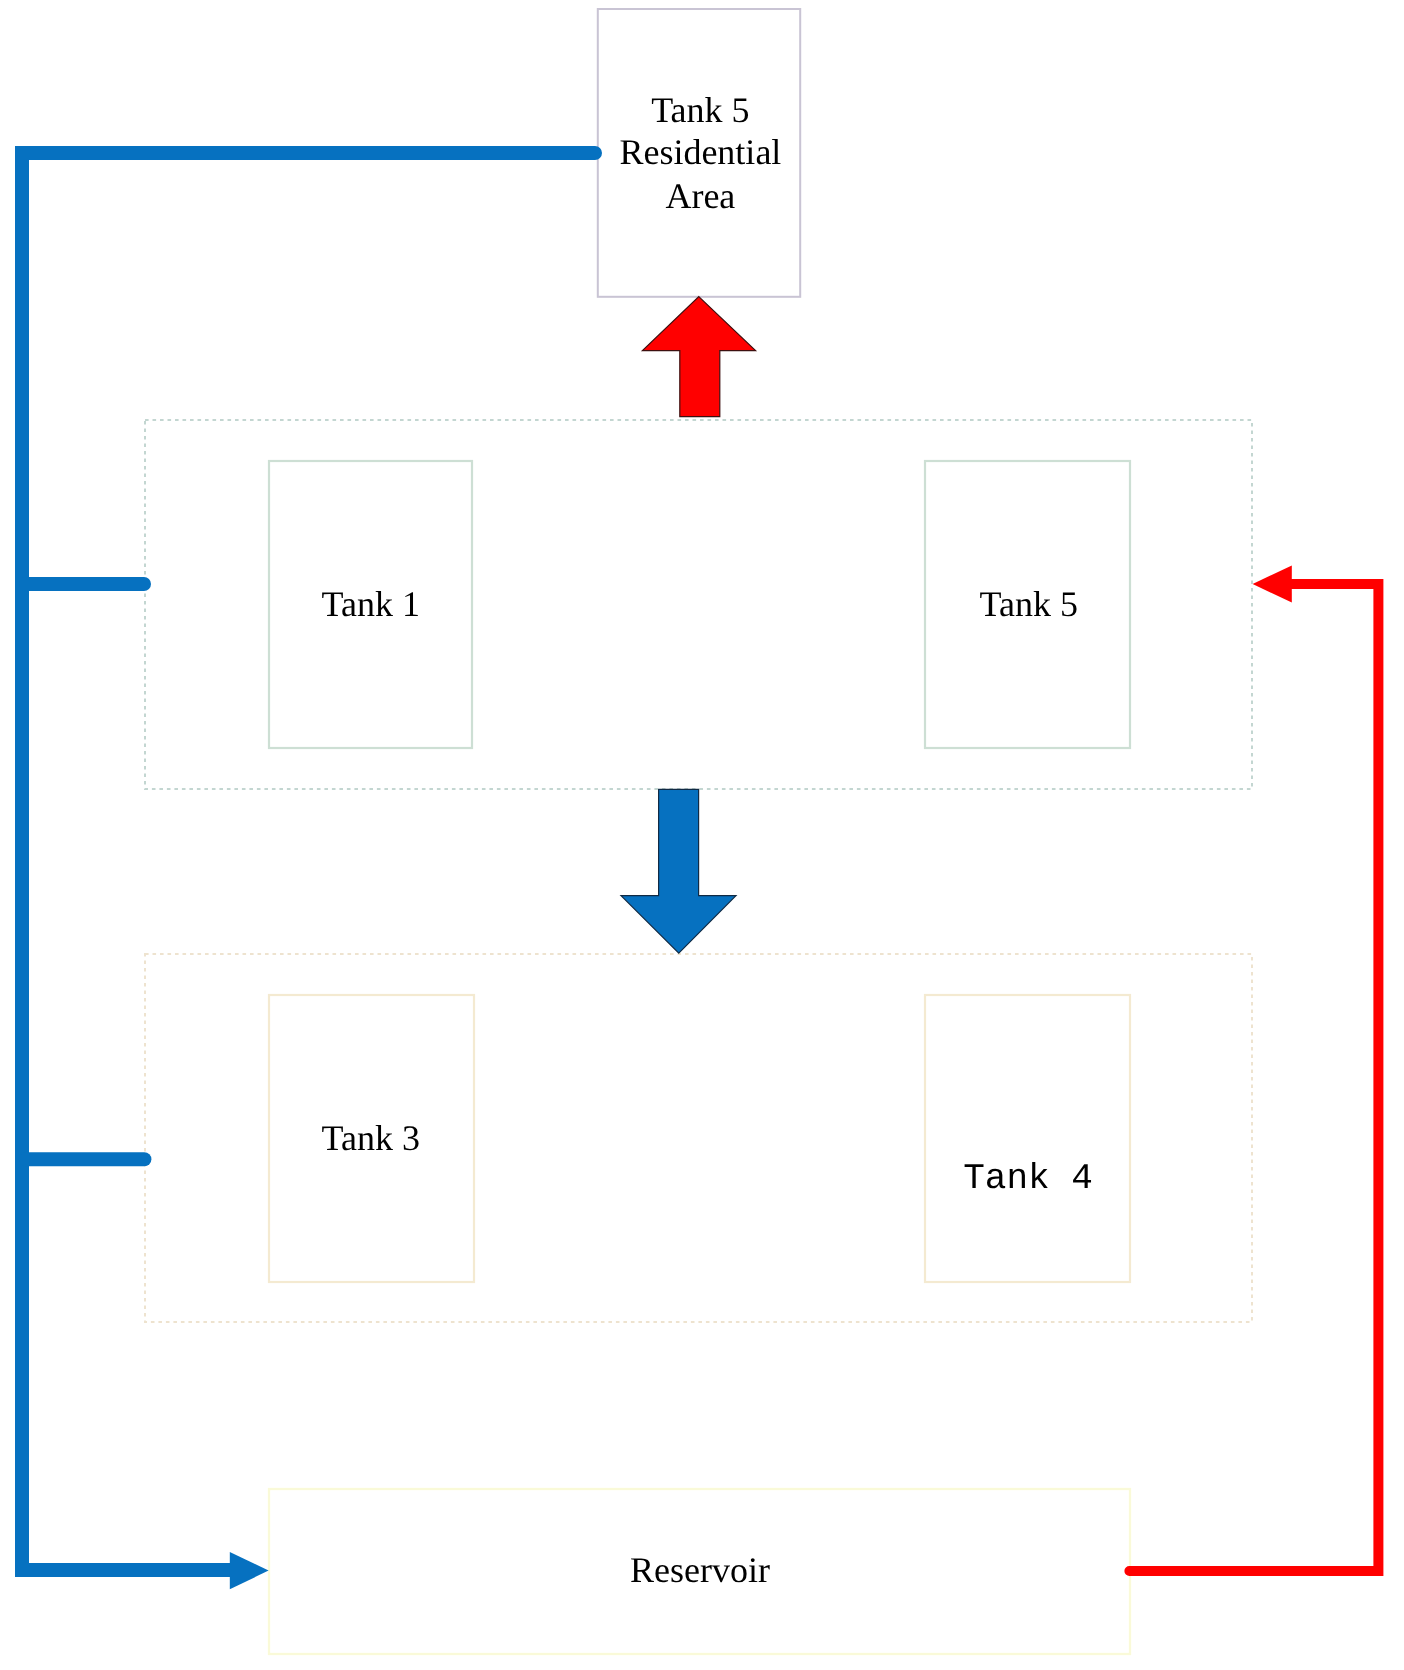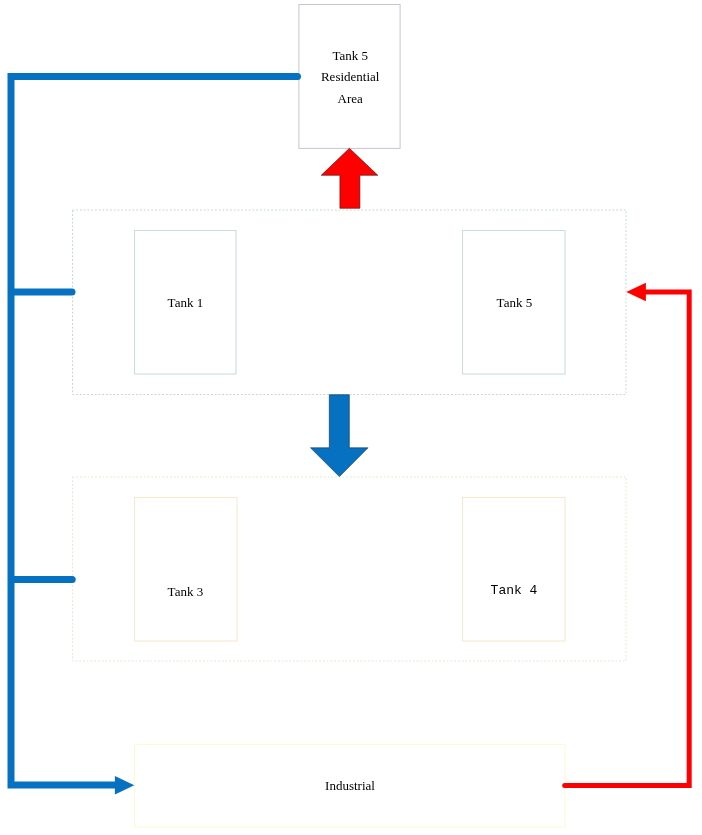--- a/index.html
+++ b/index.html
@@ -1,20 +1,20 @@
 <!DOCTYPE html>
 <html><head>
 <meta charset="utf-8">
 <style>
   html,body{margin:0;padding:0;background:#ffffff;}
   body{width:702px;height:835px;overflow:hidden;font-family:"Liberation Serif",serif;}
   #stage{position:relative;width:702px;height:835px;background:#ffffff;}
   
   svg.layer{position:absolute;left:0;top:0;width:702px;height:835px;}
-  .label{position:absolute;font-size:13px;color:#000000;white-space:nowrap;line-height:21.2px;}
+  .label{position:absolute;font-size:18px;color:#000000;white-space:nowrap;line-height:21.2px;}
 </style>
 </head>
 <body>
 
 <div id="stage">
 
   <svg class="layer" viewBox="0 0 702 835">
     <rect x="298.9" y="4.5" width="101.2" height="143.9" fill="#ffffff" stroke="#c9c4d4" stroke-width="1.0"></rect>
 
     <rect x="72.5" y="210" width="553.5" height="184.5" fill="none" stroke="#c3d6d1" stroke-width="1" stroke-dasharray="1.8 1.95"></rect>
@@ -44,18 +44,18 @@
 
   <div class="label" style="left:350.2px;top:45.2px;transform:translate3d(-50%,0,0);text-align:center;">
     <span>Tank 5</span><br>
     <span>Residential</span><br>
     <span>Area</span>
   </div>
 
   <div class="label" style="left:185.4px;top:292.2px;transform:translate3d(-50%,0,0);">Tank 1</div>
   <div class="label" style="left:514.4px;top:292.2px;transform:translate3d(-50%,0,0);">Tank 5</div>
 
-  <div class="label" style="left:185.4px;top:559px;transform:translate3d(-50%,0,0);margin-top:22px;">Tank 3</div>
+  <div class="label" style="left:185.4px;top:559px;transform:translate3d(-50%,0,0);">Tank 3</div>
   <div class="label" style="left:514px;top:580px;transform:translate3d(-50%,0,0);font-family:Liberation Mono, monospace;">Tank 4</div>
 
-  <div class="label" style="left:350px;top:775.2px;transform:translate3d(-50%,0,0);">Industrial</div>
+  <div class="label" style="left:350px;top:775.2px;transform:translate3d(-50%,0,0);">Reservoir</div>
 
 </div>
 
 </body></html>

